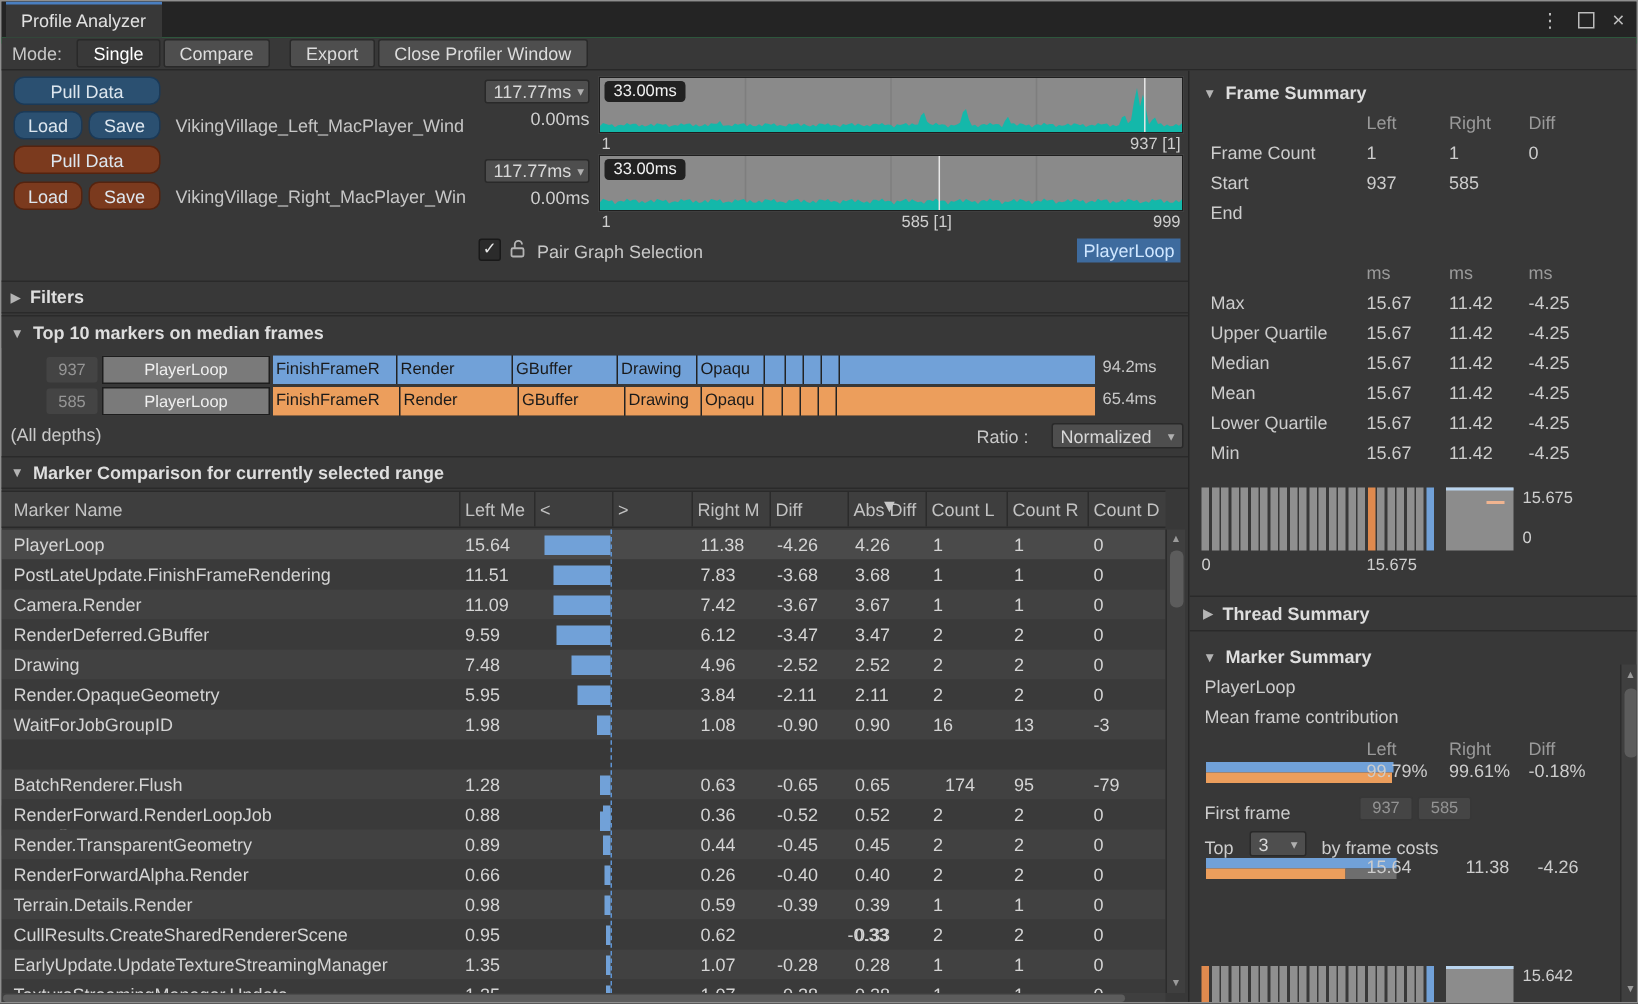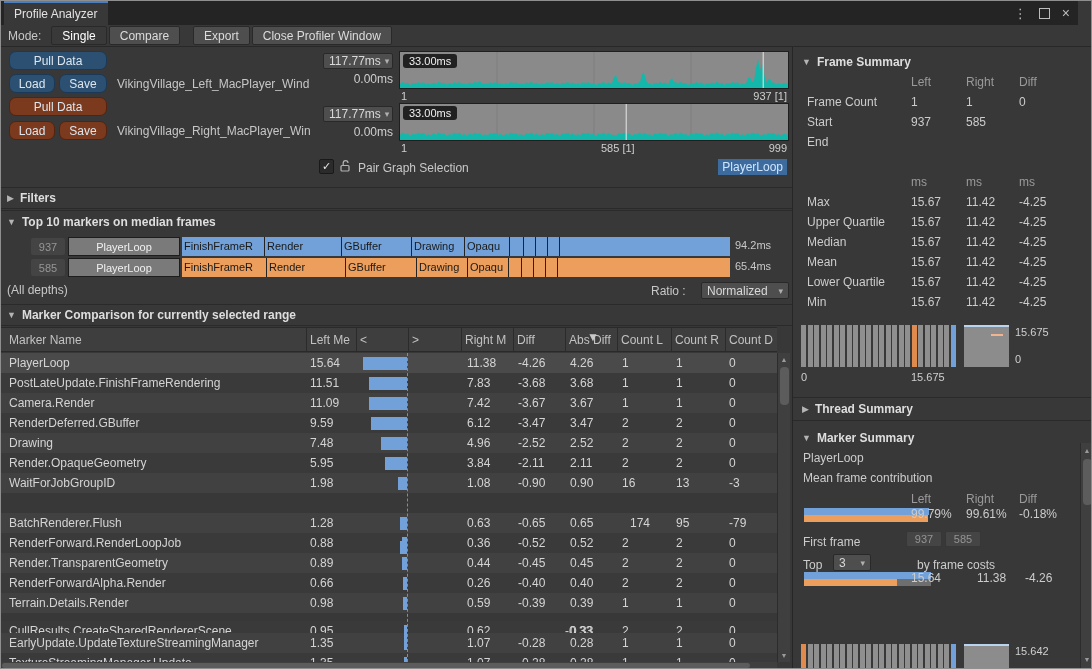--- a/index.html
+++ b/index.html
@@ -1,20 +1,20 @@
 <!DOCTYPE html>
 <html><head>
 <meta charset="utf-8">
 <style>
   html,body{margin:0;padding:0;background:#555;}
   .window{position:relative;width:1092px;height:669px;background:#383838;border:1px solid #8f8f8f;
     box-sizing:border-box;font-family:"Liberation Sans",sans-serif;color:#d2d2d2;font-size:12px;overflow:hidden;}
   .abs{position:absolute;}
   
-  .titlebar{position:absolute;left:0;top:0;right:13px;height:24px;background:#242424;border-bottom:4px solid #22c55e;}
+  .titlebar{position:absolute;left:0;top:0;right:0;height:24px;background:#242424;border-bottom:4px solid #22c55e;}
   .tab{position:absolute;left:3px;top:0;height:24px;min-width:104px;background:#383838;border-top:2px solid #4a7fc1;
     display:flex;align-items:center;padding:0 10px;box-sizing:border-box;color:#e2e2e2;}
   .win-controls{position:absolute;right:8px;top:0;height:24px;display:flex;gap:12px;align-items:center;color:#bcbcbc;}
   .kebab{font-size:13px;line-height:1;}
   .maxbox{width:9px;height:9px;border:1px solid #bcbcbc;}
   .closex{font-size:14px;line-height:1;}
   
   .toolbar{position:absolute;left:0;top:24px;right:0;height:21px;background:#383838;border-bottom:1px solid #282828;
     display:flex;align-items:center;padding-left:7px;}
   .tb-label{color:#c8c8c8;margin-right:10px;}
@@ -386,21 +386,21 @@
         <span style="left: 8px; width: 295px; overflow: hidden; white-space: nowrap;">Terrain.Details.Render</span>
         <span style="left: 309px; text-align: center;">0.98</span>
         <span style="left: 466px;">0.59</span>
         <span style="left: 517px;">-0.39</span>
         <span style="left: 569px;">0.39</span>
         <span style="left: 621px;">1</span>
         <span style="left: 675px;">1</span>
         <span style="left: 728px;">0</span>
         <div class="bar" style="left: 402px; width: 4px; background: rgb(113, 161, 216);"></div>
       </div>
-      <div class="cmp-row" style="top: 268px; background: rgb(58, 58, 58);">
+      <div class="cmp-row" style="top: 260px; background: rgb(58, 58, 58);">
         <span style="left: 8px; width: 295px; overflow: hidden; white-space: nowrap;">CullResults.CreateSharedRendererScene</span>
         <span style="left: 309px;">0.95</span>
         <span style="left: 466px;">0.62</span>
         <span style="left: 517px; margin-left: 47px;">-0.33</span>
         <span style="left: 569px;">0.33</span>
         <span style="left: 621px;">2</span>
         <span style="left: 675px;">2</span>
         <span style="left: 728px;">0</span>
         <div class="bar" style="left: 403px; width: 3px; background: rgb(113, 161, 216);"></div>
       </div>
@@ -568,21 +568,21 @@
     <span class="rc2" style="top:460px;">99.61%</span>
     <span class="rc3" style="top:460px;">-0.18%</span>
     <span class="abs" style="left:10px;top:488px;color:#cccccc;">First frame</span>
     <div class="smallbtn" style="left:113px;top:484px;width:36px;">937</div>
     <div class="smallbtn" style="left:152px;top:484px;width:36px;">585</div>
     <span class="abs" style="left:10px;top:511px;color:#cccccc;">Top</span>
     <div class="abs dd" style="left:40px;top:507px;width:38px;height:17px;">
       <span>3</span>
         <span class="car">▾</span>
     </div>
-    <span class="abs" style="left:88px;top:511px;color:#cccccc;margin-left:36px;">by frame costs</span>
+    <span class="abs" style="left:88px;top:511px;color:#cccccc;">by frame costs</span>
     <div class="cbar" style="left:11px;top:525px;width:127px;background:#71a1d8;"></div>
     <div class="cbar" style="left:11px;top:532px;width:93px;background:#ec9e5c;"></div>
     <div class="cbar" style="left:104px;top:532px;width:34px;background:#6e6e6e;"></div>
     <span class="rc1" style="top:524px;">15.64</span>
     <span class="rc2" style="top:524px;left:184px;">11.38</span>
     <span class="rc3" style="top:524px;left:232px;">-4.26</span>
 
     <div class="hist" style="left:8px;top:597px;height:42px;">
         <div class="hbar" style="background: rgb(224, 138, 78);"></div>
         <div class="hbar"></div>

